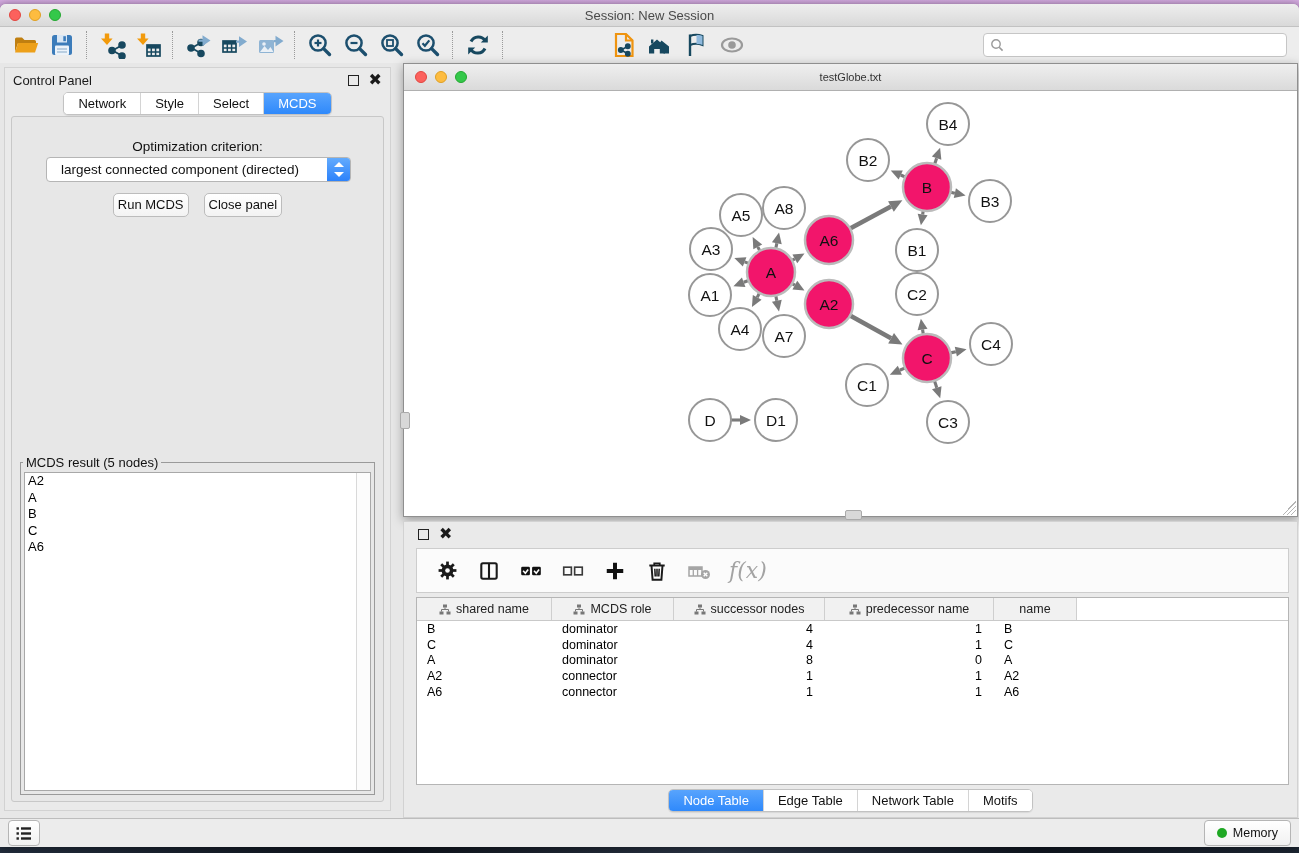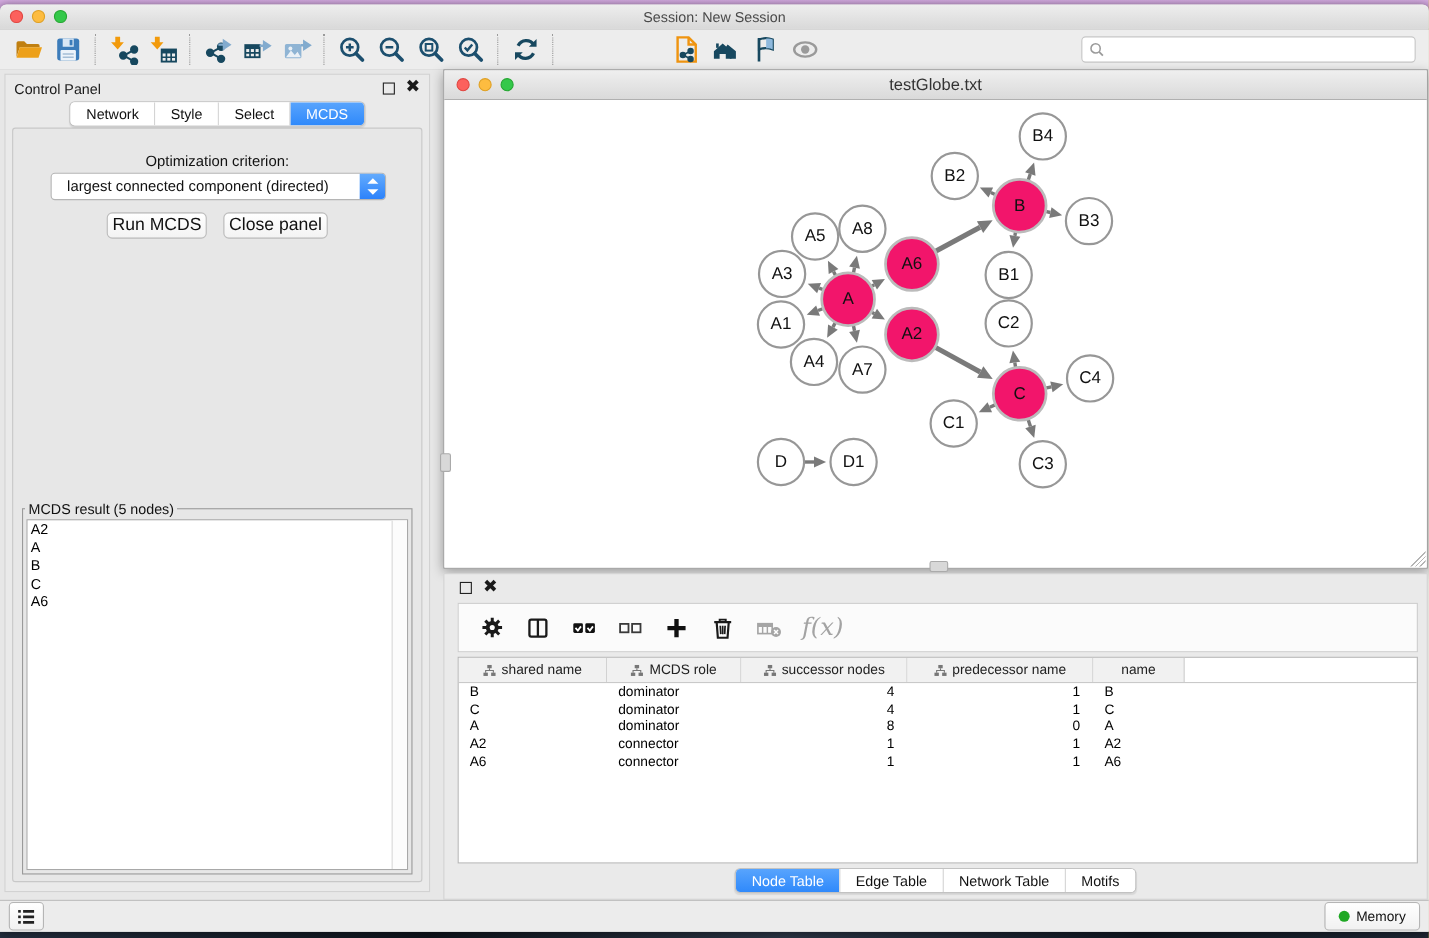--- a/index.html
+++ b/index.html
@@ -48,33 +48,33 @@
   .cp-content{position:absolute;left:6px;right:6px;top:48px;bottom:8px;background:#e7e7e7;border:1px solid #c8c8c8;border-radius:3px;}
   .opt-label{position:absolute;top:22px;left:0;right:0;text-align:center;font-size:13.5px;color:#111;}
   .select{position:absolute;left:34px;right:32px;top:40px;height:25px;background:#fff;border:1px solid #b5b5b5;border-radius:4px;box-sizing:border-box;}
   .select .val{display:block;line-height:23px;padding-left:14px;font-size:13.5px;color:#111;white-space:nowrap;overflow:hidden;}
   .stepper{position:absolute;right:0;top:0;bottom:0;width:23px;border-radius:0 3px 3px 0;background:linear-gradient(#63abfd,#2c82fb);}
   .stepper .up,.stepper .dn{position:absolute;left:6.5px;width:0;height:0;border-left:5px solid transparent;border-right:5px solid transparent;}
   .stepper .up{top:4px;border-bottom:5px solid #fff;}
   .stepper .dn{bottom:4px;border-top:5px solid #fff;}
   .btnrow{position:absolute;top:76px;left:0;right:0;display:flex;justify-content:center;gap:15px;}
   .btn{height:24px;line-height:22px;padding:0 4px;background:linear-gradient(#ffffff,#f3f3f3);
-    border:1px solid #bcbcbc;border-radius:5px;font-size:16px;color:#111;}
+    border:1px solid #bcbcbc;border-radius:5px;font-size:13px;color:#111;}
   fieldset.result{position:absolute;left:8px;right:8px;top:338px;bottom:6px;border:1px solid #9a9a9a;margin:0;padding:0;background:transparent;}
   fieldset.result legend{font-size:13px;color:#111;padding:0 3px;margin-left:2px;}
   .result-list{position:absolute;left:3px;right:3px;top:2px;bottom:3px;background:#fff;border:1px solid #a8a8a8;overflow:hidden;}
   .scroll-track{position:absolute;right:0;top:0;bottom:0;width:13px;background:#fcfcfc;border-left:1px solid #d9d9d9;}
   .result-item{font-size:13px;color:#000;line-height:16.5px;padding-left:3px;}
 
   
   .network-window{position:absolute;left:403px;top:0;width:895px;height:454px;background:#fff;border:1px solid #8f8f8f;
     box-sizing:border-box;box-shadow:0 3px 10px rgba(0,0,0,.35);}
   .nw-titlebar{height:26px;background:linear-gradient(#efefef,#dadada);border-bottom:1px solid #b0b0b0;position:relative;display:flex;align-items:center;}
   .nw-titlebar .lights{left:11px;top:7px;}
-  .nw-titlebar .title{flex:1;text-align:center;font-size:15px;color:#333;}
+  .nw-titlebar .title{flex:1;text-align:center;font-size:11px;color:#333;}
   .nw-canvas{position:absolute;left:0;top:27px;right:0;bottom:0;background:#fff;overflow:hidden;}
   .handle-left{position:absolute;left:-4px;top:348px;width:8px;height:15px;background:#d8d8d8;border:1px solid #aaa;border-radius:2px;}
   .handle-bottom{position:absolute;bottom:-4px;left:441px;width:15px;height:8px;background:#d8d8d8;border:1px solid #aaa;border-radius:2px;}
   .resize-grip{position:absolute;right:1px;bottom:1px;width:14px;height:14px;
     background:linear-gradient(135deg,transparent 50%,#b5b5b5 50%,#b5b5b5 55%,transparent 55%,transparent 65%,#b5b5b5 65%,#b5b5b5 70%,transparent 70%,transparent 80%,#b5b5b5 80%,#b5b5b5 85%,transparent 85%);}
 
   
   .table-panel{position:absolute;left:403px;top:458px;width:895px;height:297px;background:#eaeaea;border:1px solid #d2d2d2;box-sizing:border-box;}
   .tp-toolbar{position:absolute;left:12px;right:8px;top:26px;height:45px;background:#fbfbfb;border:1px solid #cdcdcd;
     display:flex;align-items:center;gap:18px;padding-left:18px;box-sizing:border-box;}

